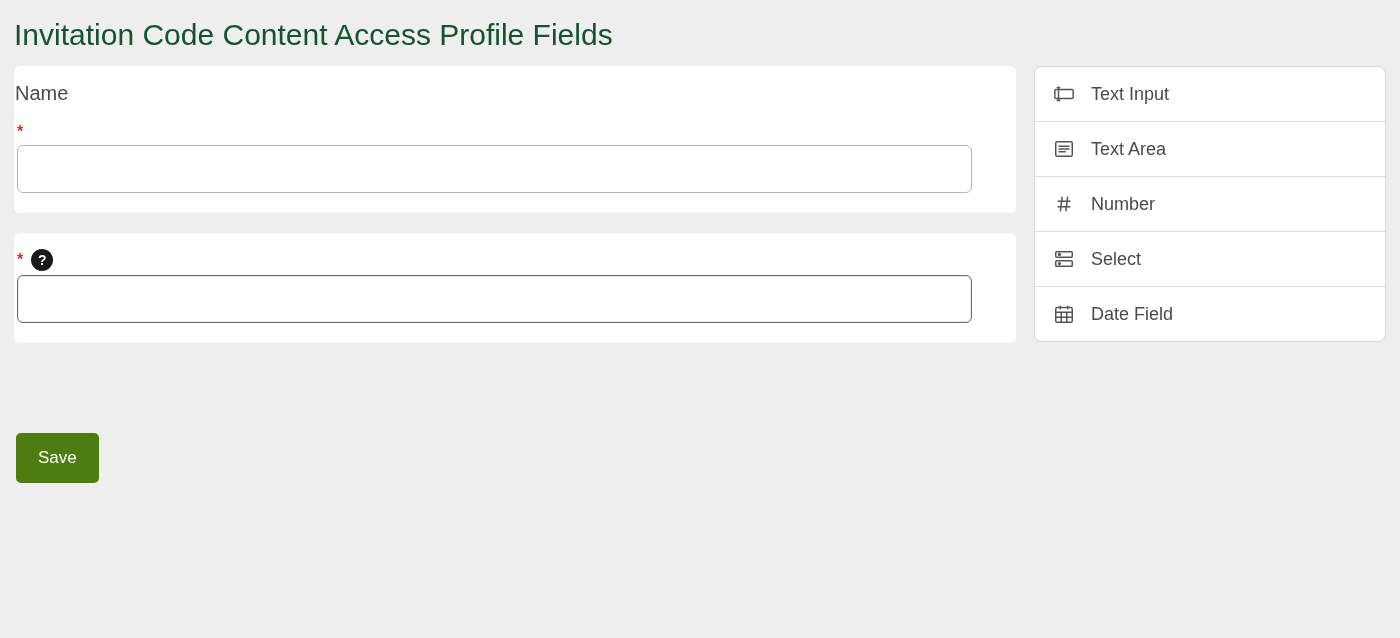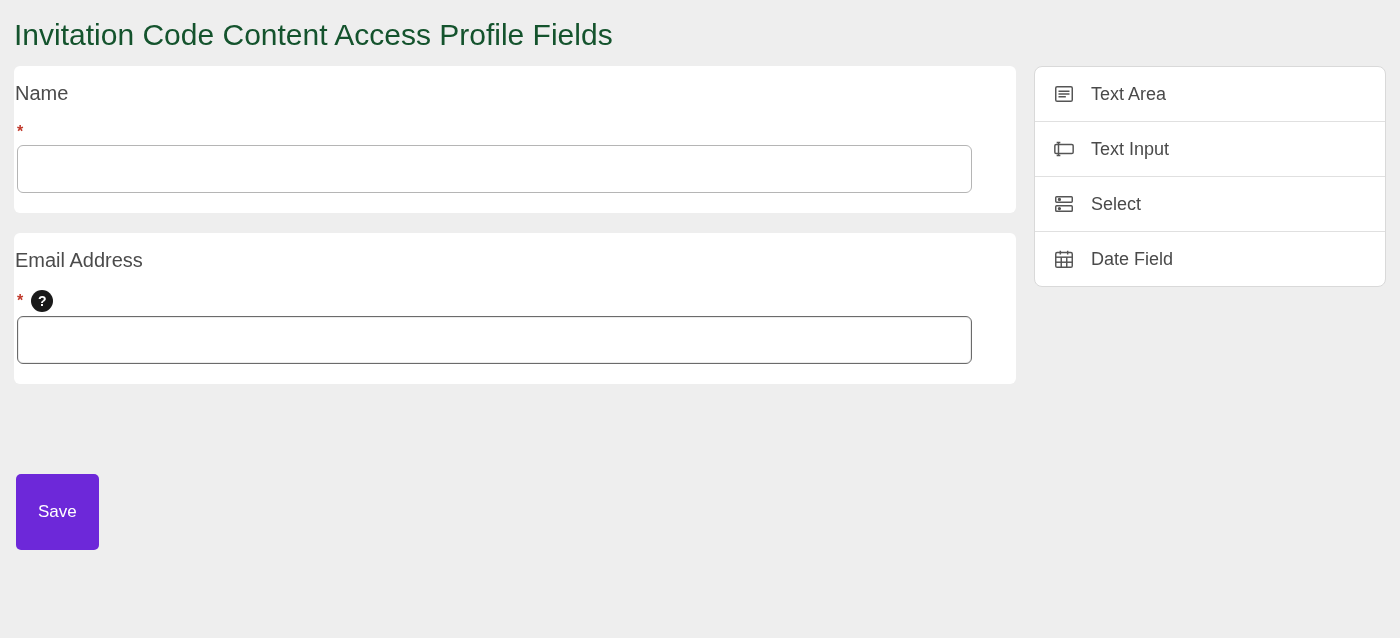--- a/index.html
+++ b/index.html
@@ -82,25 +82,25 @@
       background: #fff;
       margin-left: 2px;
     }
     .text-input.focus-style {
       border: 1px solid #6b6b6b;
       box-shadow: 0 0 0 1px rgba(0,0,0,0.08) inset;
     }
     .save-btn {
       margin-top: 70px;
       margin-left: 2px;
-      background: #6d28d9;
+      background: #4d7c0f;
       color: #fff;
       border: none;
       border-radius: 5px;
-      padding: 28px 22px;
+      padding: 15px 22px;
       font-size: 17px;
       cursor: pointer;
     }
     .side-panel {
       background: #fff;
       border: 1px solid #d9d9d9;
       border-radius: 8px;
       overflow: hidden;
     }
     .side-item {
@@ -144,58 +144,68 @@
     <div class="field-card">
       <div class="field-label">Name</div>
       <div class="req-row">
         <span class="required-star">*</span>
       </div>
       <input type="text" class="text-input" value="" style="">
     </div>
 
     
     <div class="field-card">
-      <div class="field-label">Email Address</div>
       <div class="req-row">
         <span class="required-star">*</span>
         <span class="help-icon">?</span>
       </div>
       <input type="text" class="text-input focus-style" value="" style="">
     </div>
 
     <button class="save-btn">Save</button>
   </div>
 
   <div class="side-col">
     <div class="side-panel">
+
+      <div class="side-item">
+        <span class="icon-wrap">
+          <svg viewBox="0 0 24 24">
+              <rect x="2" y="7" width="20" height="10" rx="1.5"></rect>
+              <line x1="6" y1="5" x2="6" y2="19"></line>
+              <line x1="4" y1="5" x2="8" y2="5"></line>
+              <line x1="4" y1="19" x2="8" y2="19"></line>
+            </svg>
+        </span>
+        <span>Text Input</span>
+      </div>
 
       <div class="side-item">
         <span class="icon-wrap">
           <svg viewBox="0 0 24 24">
               <rect x="3" y="4" width="18" height="16" rx="1.5"></rect>
               <line x1="6" y1="9" x2="18" y2="9"></line>
               <line x1="6" y1="12" x2="18" y2="12"></line>
               <line x1="6" y1="15" x2="14" y2="15"></line>
             </svg>
         </span>
         <span>Text Area</span>
       </div>
 
       <div class="side-item">
         <span class="icon-wrap">
           <svg viewBox="0 0 24 24">
-              <rect x="2" y="7" width="20" height="10" rx="1.5"></rect>
-              <line x1="6" y1="5" x2="6" y2="19"></line>
-              <line x1="4" y1="5" x2="8" y2="5"></line>
-              <line x1="4" y1="19" x2="8" y2="19"></line>
-            </svg>
-        </span>
-        <span>Text Input</span>
-      </div>
-
+              <line x1="5" y1="9" x2="19" y2="9"></line>
+              <line x1="5" y1="15" x2="19" y2="15"></line>
+              <line x1="10" y1="4" x2="8" y2="20"></line>
+              <line x1="16" y1="4" x2="14" y2="20"></line>
+            </svg>
+        </span>
+        <span>Number</span>
+      </div>
 
       <div class="side-item">
         <span class="icon-wrap">
           <svg viewBox="0 0 24 24">
               <rect x="3" y="4" width="18" height="6" rx="1"></rect>
               <rect x="3" y="14" width="18" height="6" rx="1"></rect>
               <circle cx="7" cy="7" r="1" fill="#555"></circle>
               <circle cx="7" cy="17" r="1" fill="#555"></circle>
             </svg>
         </span>

